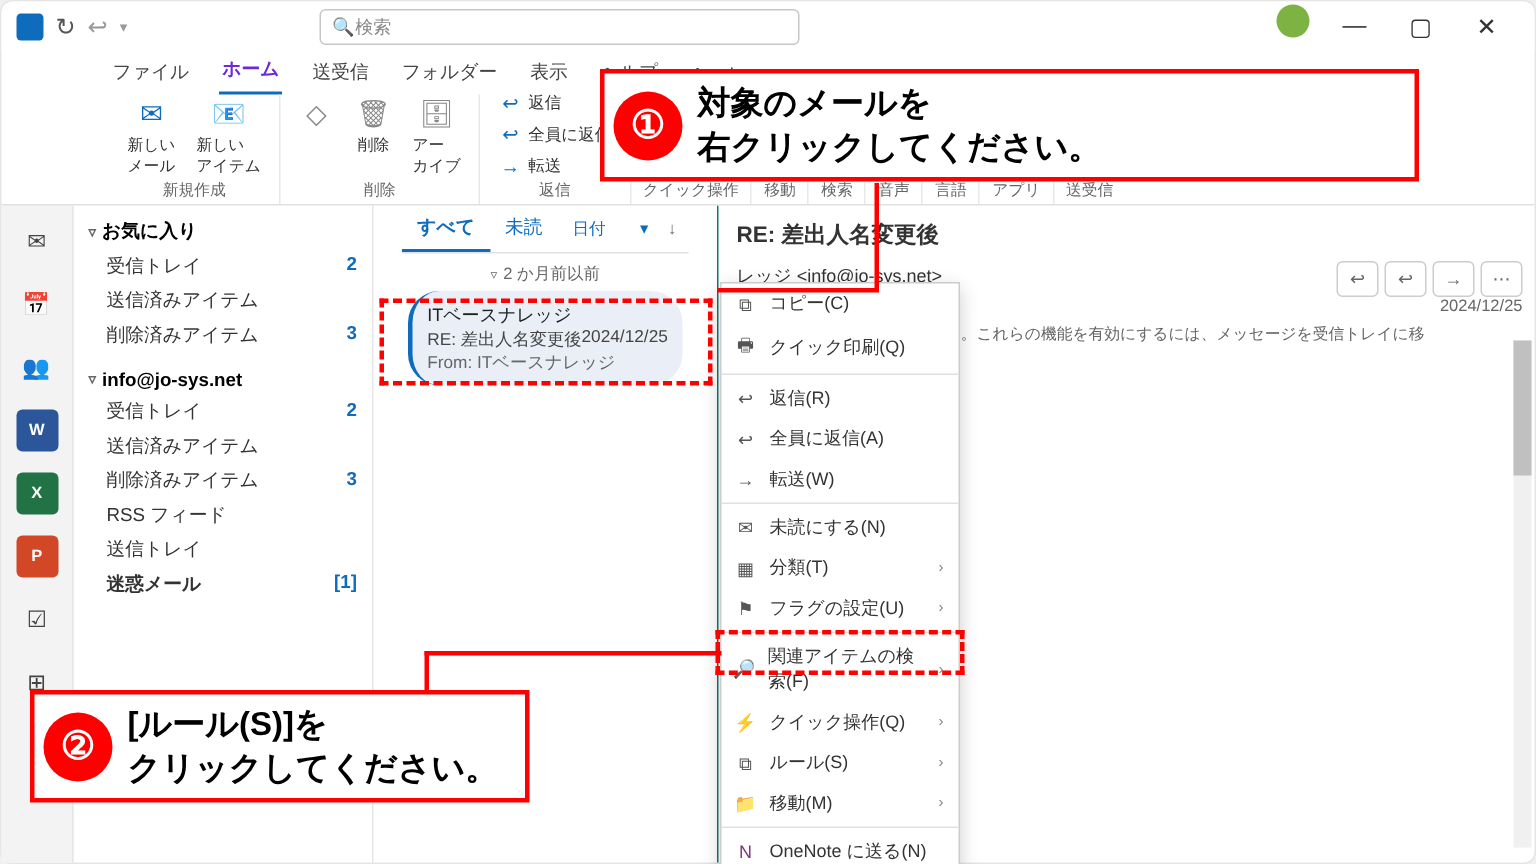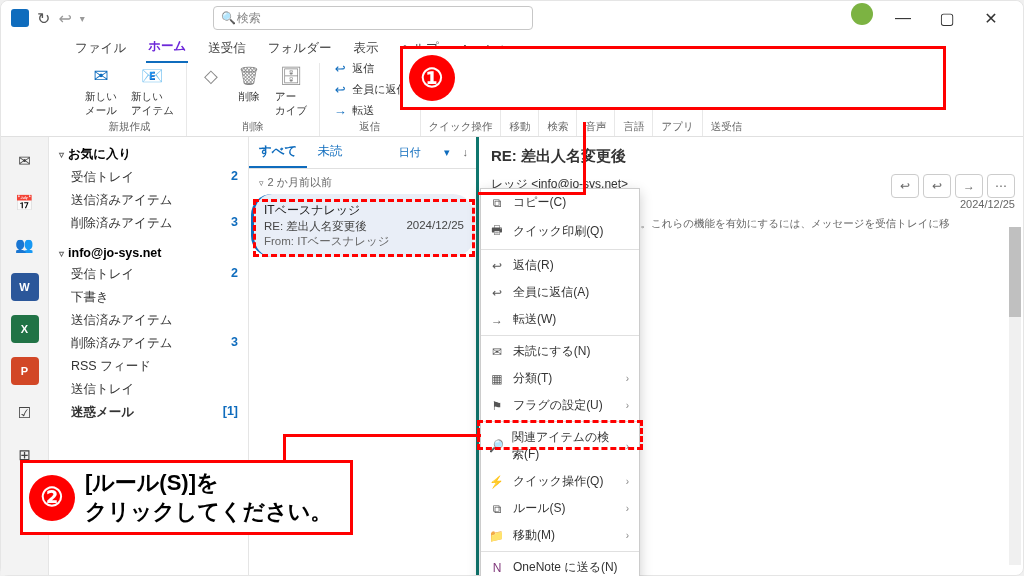--- a/index.html
+++ b/index.html
@@ -37,21 +37,21 @@
 .leftrail .ppt{background:#d24726;color:#fff;font-size:11px;font-weight:bold;}
 
 .folders { width:200px; border-right:1px solid #e5e5e5; font-size:12.5px; padding:6px 4px; overflow:hidden;}
 .fgroup { margin-bottom:8px; }
 .fhead { display:flex; align-items:center; font-weight:600; padding:3px 6px; cursor:default;}
 .fhead .chev{margin-right:4px; font-size:10px; color:#666;}
 .fitem { display:flex; justify-content:space-between; padding:3px 6px 3px 18px; color:#333;}
 .fitem.sel{ font-weight:700; }
 .fitem .cnt{ color:#0f6cbd; font-weight:600;}
 
-.msglist { width:230px; border-right:3px solid #0f766e; display:flex; flex-direction:column; }
+.msglist { width:230px; border-right:1px solid #0f766e; display:flex; flex-direction:column;align-items:center; }
 .mlhead { display:flex; border-bottom:1px solid #e0e0e0; font-size:12.5px; }
 .mlhead span{ padding:6px 10px; color:#0f6cbd; cursor:default;}
 .mlhead .act{ border-bottom:2px solid #0f6cbd; font-weight:600;}
 .mlhead .sort{ margin-left:auto; color:#666; font-size:11px; padding:8px 8px 0 0;}
 .mlgroup { font-size:11px; color:#666; padding:6px 10px 4px 10px; display:flex; align-items:center; gap:4px;}
 .mlgroup .chev{font-size:9px;}
 .mlitem { padding:8px 10px; font-size:11.5px; background:#e9eef7; border-left:3px solid #0f6cbd; margin:0 2px;border-radius:21px;}
 .mlitem .sender{font-size:12px; color:#222;}
 .mlitem .row2{display:flex; justify-content:space-between; color:#444;}
 .mlitem .from{color:#666;}
@@ -245,23 +245,20 @@
       <div class="fgroup">
         <div class="fhead">
             <span class="chev">▿</span>
             <span>info@jo-sys.net</span>
           </div>
         <div class="fitem">
             <span>受信トレイ</span>
             <span class="cnt">2</span>
           </div>
         <div class="fitem">
-            <span>下書き</span>
-          </div>
-        <div class="fitem">
             <span>送信済みアイテム</span>
           </div>
         <div class="fitem">
             <span>削除済みアイテム</span>
             <span class="cnt">3</span>
           </div>
         <div class="fitem">
             <span>RSS フィード</span>
           </div>
         <div class="fitem">
@@ -389,20 +386,22 @@
   <div class="sep"></div>
   <div class="ci">
       <span class="cic" style="color:#80397b;">N</span>
       <span>OneNote に送る(N)</span>
     </div>
 
 </div>
 
 <div class="callout c1">
   <div class="num">①</div>
+  <div class="txt" style="white-space:pre;">対象のメールを
+右クリックしてください。</div>
 </div>
 <div class="callout c2">
   <div class="num">②</div>
   <div class="txt" style="white-space:pre;">[ルール(S)]を
 クリックしてください。</div>
 </div>
 
 <div class="redbox rb1"></div>
 <div class="redbox rb2"></div>
 <div class="redline rl1"></div>

